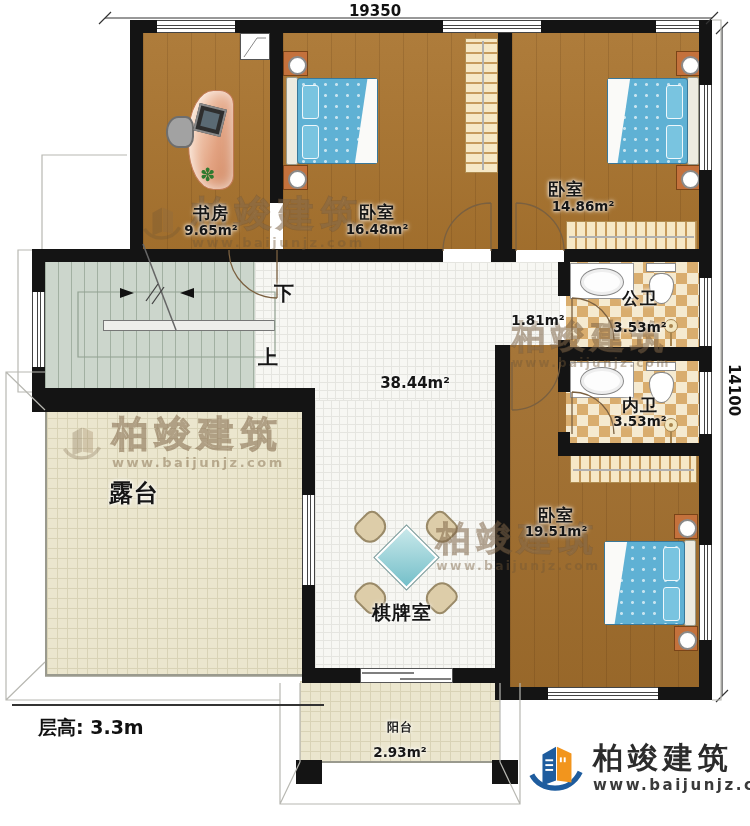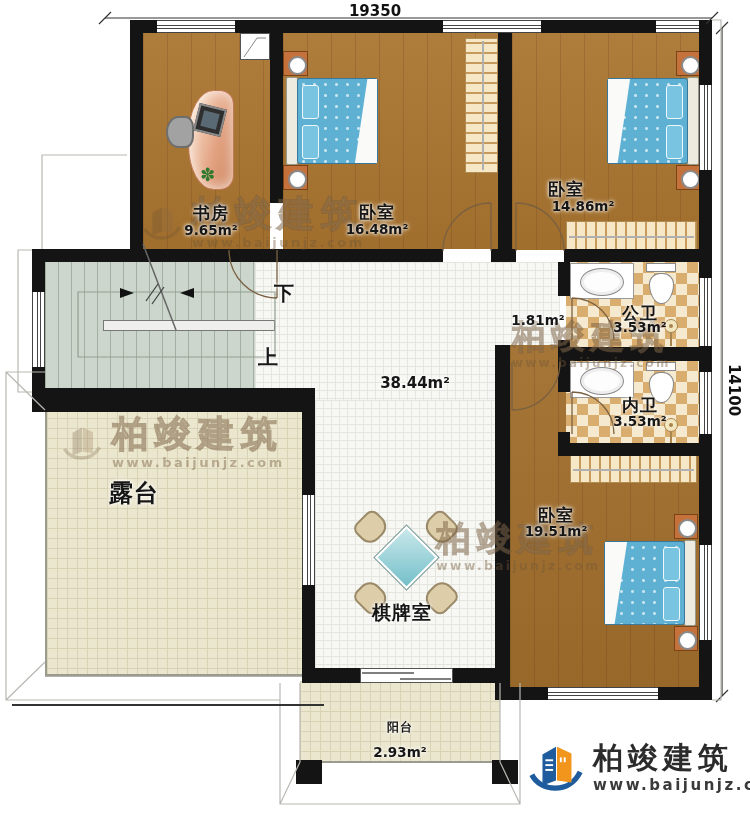--- a/index.html
+++ b/index.html
@@ -295,40 +295,41 @@
       <div class="t2">www.baijunjz.com</div>
     </div>
   </div>
 
   <div class="lbl rm" style="left:211px;top:213px">书房</div>
   <div class="lbl ar" style="left:211px;top:230px">9.65m²</div>
   <div class="lbl rm" style="left:377px;top:212px">卧室</div>
   <div class="lbl ar" style="left:377px;top:229px">16.48m²</div>
   <div class="lbl rm" style="left:566px;top:189px">卧室</div>
   <div class="lbl ar" style="left:583px;top:206px">14.86m²</div>
-  <div class="lbl rm" style="left:640px;top:313px">公卫</div>
+  <div class="lbl rm" style="left:640px;top:298px">公卫</div>
   <div class="lbl ar" style="left:640px;top:327px">3.53m²</div>
   <div class="lbl rm" style="left:640px;top:405px">内卫</div>
   <div class="lbl ar" style="left:640px;top:421px">3.53m²</div>
   <div class="lbl rm" style="left:556px;top:515px">卧室</div>
   <div class="lbl ar" style="left:556px;top:531px">19.51m²</div>
   <div class="lbl big" style="left:415px;top:383px">38.44m²</div>
   <div class="lbl ar" style="left:538px;top:320px">1.81m²</div>
   <div class="lbl rm" style="left:402px;top:613px;font-size:19px">棋牌室</div>
   <div class="lbl rm" style="left:134px;top:493px;font-size:24px">露台</div>
   <div class="lbl rm" style="left:400px;top:727px;font-size:12px">阳台</div>
   <div class="lbl ar" style="left:400px;top:752px">2.93m²</div>
   <div class="lbl ud" style="left:284px;top:293px">下</div>
   <div class="lbl ud" style="left:268px;top:357px">上</div>
 
   <div class="dim" style="left:375px;top:2px;transform:translateX(-50%)">19350</div>
   <div class="dim" style="left:734px;top:390px;transform:translate(-50%,-50%) rotate(90deg)">14100</div>
 
   <div class="tb">
     <div class="tb-thin"></div>
+    <div class="tb-sub">层高: 3.3m</div>
   </div>
 
   <div class="brand">
     <svg width="58" height="62" viewBox="0 0 60 62">
       <path d="M5,38 C14,56 44,58 55,35" stroke="#1e5c9e" stroke-width="5.5" fill="none"></path>
       <polygon points="16,17 30,9 30,44 16,49" fill="#1e5c9e"></polygon>
       <polygon points="31,9 46,16 46,46 31,44" fill="#f2951d"></polygon>
       <rect x="19" y="22" width="8" height="2" fill="#fff"></rect>
       <rect x="19" y="27" width="8" height="2" fill="#fff"></rect>
       <rect x="19" y="32" width="8" height="2" fill="#fff"></rect>

